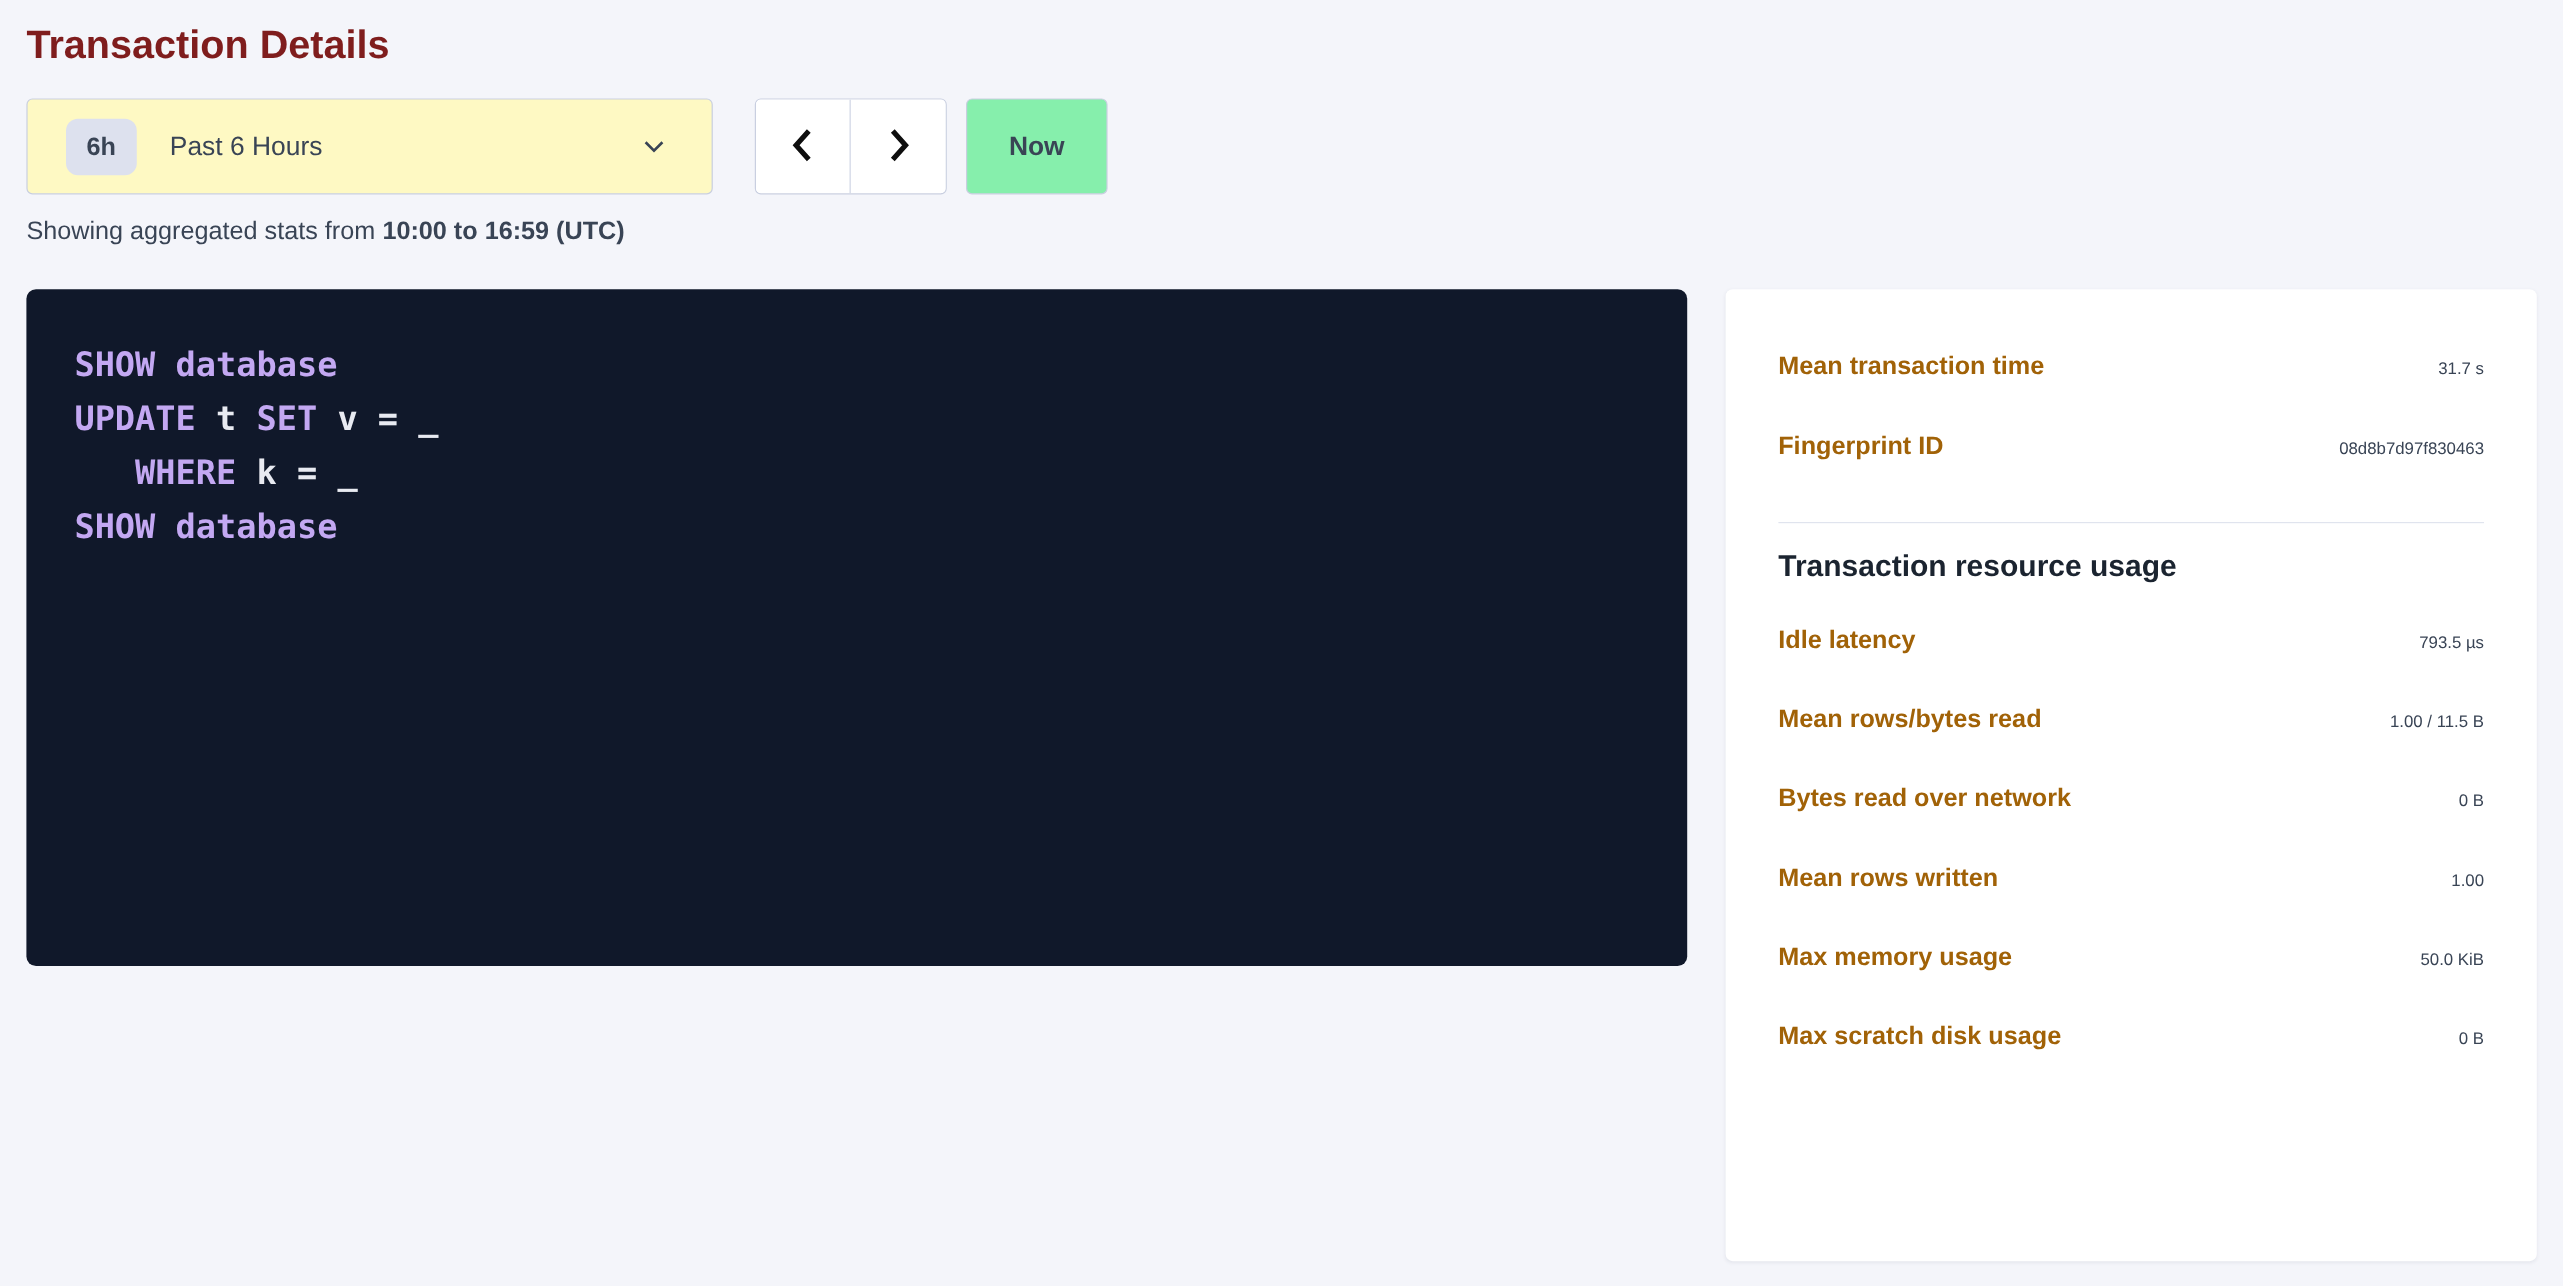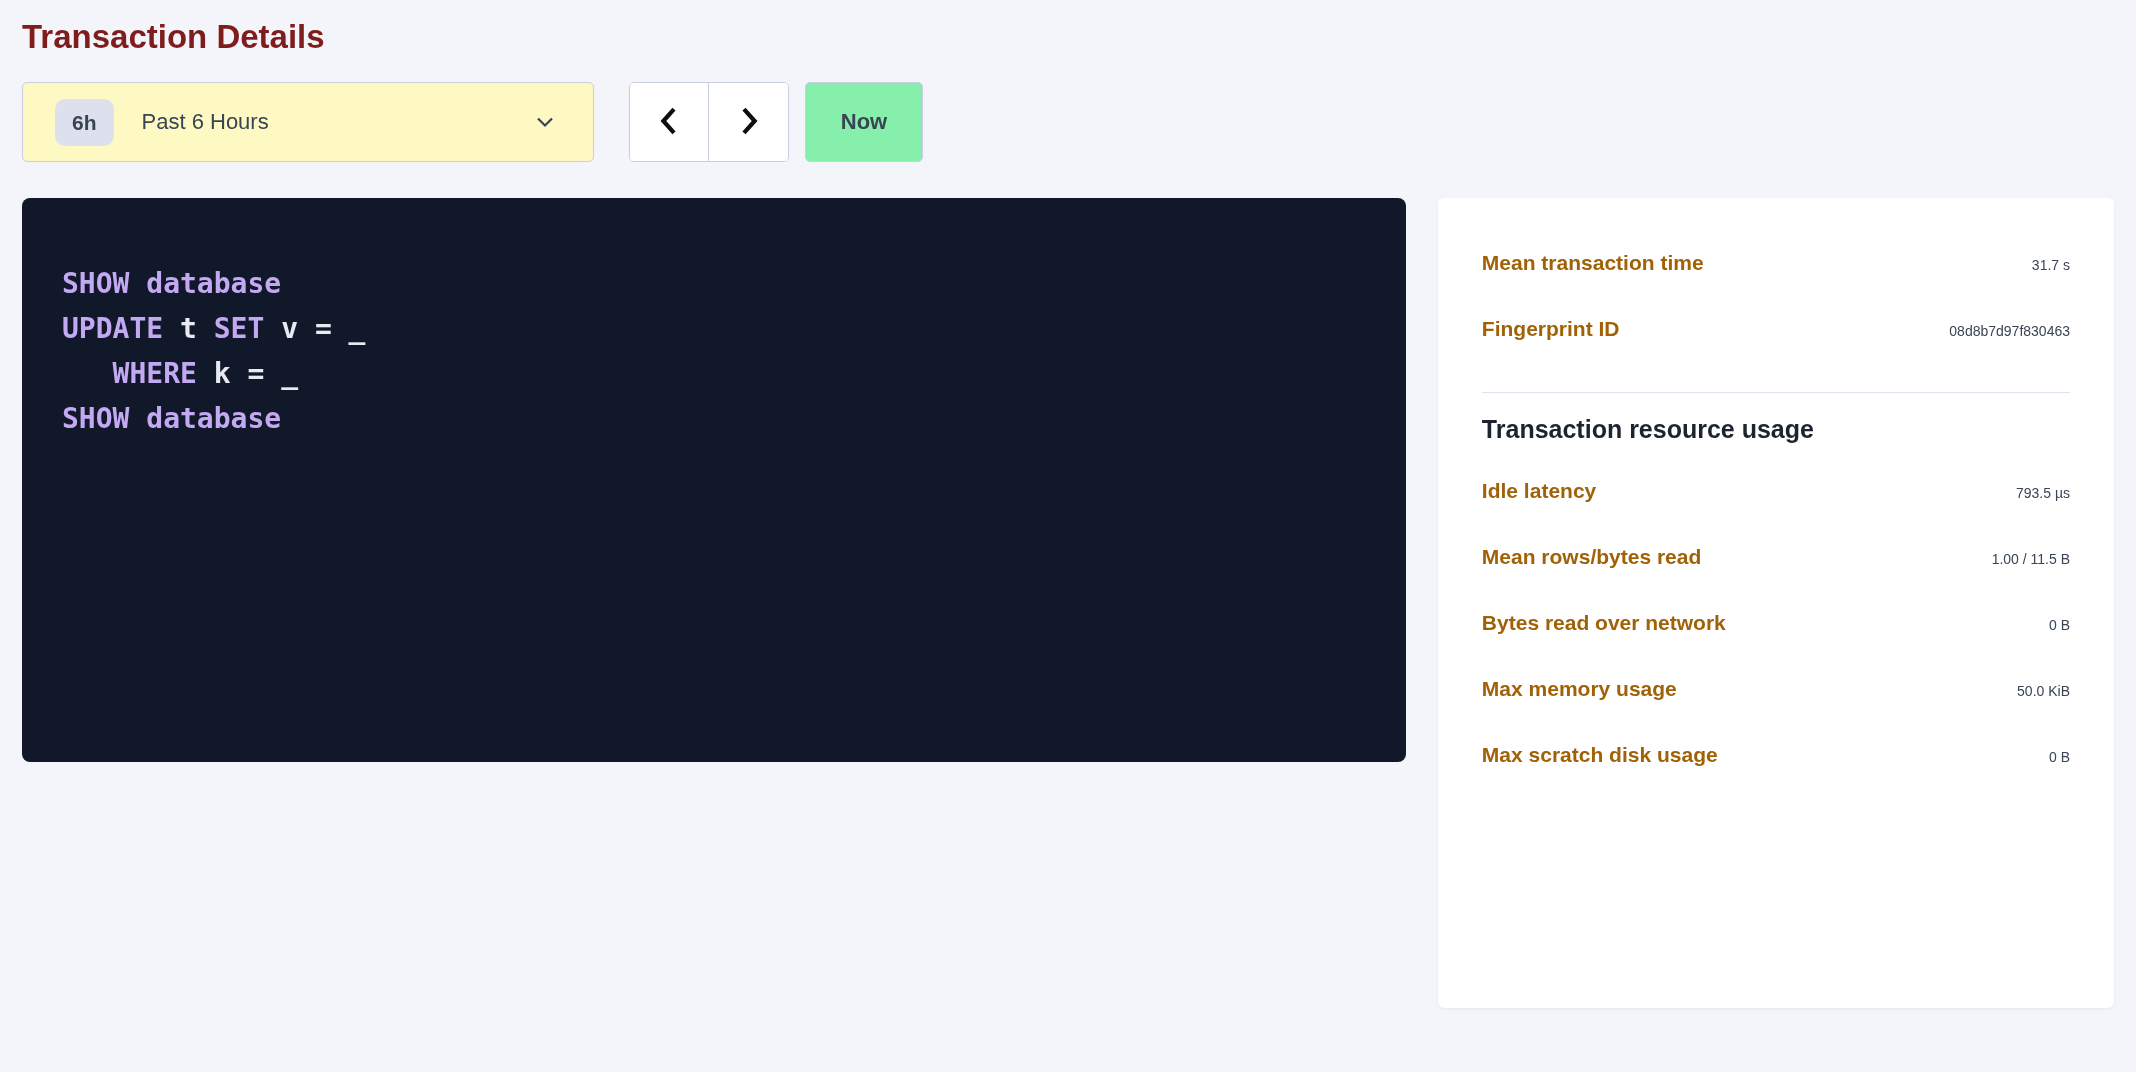--- a/index.html
+++ b/index.html
@@ -54,21 +54,21 @@
   }
 
   .summary { margin: 19px 0 0; font-size: 21px; color: #394455; }
   .summary strong { margin-left: 6px; font-weight: 700; }
 
   .main-row { display: flex; margin-top: 36px; gap: 32px; align-items: flex-start; }
 
   .sql-box {
     width: 1388px; height: 564px;
     background: #10182a; border-radius: 8px;
-    padding: 63px 40px;
+    padding: 40px 40px;
   }
   .sql-box pre {
     margin: 0;
     font-family: "DejaVu Sans Mono", monospace;
     font-size: 28px; line-height: 45px;
     font-weight: 700;
   }
 
   .details-card {
     width: 678px; min-height: 810px;
@@ -118,20 +118,23 @@
           <svg width="30" height="36" viewBox="0 0 24 28">
               <polyline points="8,4.5 16.5,14 8,23.5" fill="none" stroke="#0e0e0e" stroke-width="3.4"></polyline>
             </svg>
         </span>
       </button>
     </div>
 
     <button class="now-btn">Now</button>
   </div>
 
+  <p class="summary">
+    <span>Showing aggregated stats from</span><strong>10:00 to 16:59 (UTC)</strong>
+  </p>
 
   <div class="main-row">
 
     <div class="sql-box" style="background: rgb(16, 24, 42);">
       <pre id="sql-pre"><div><span style="color: rgb(195, 168, 242);">SHOW</span><span style="color: rgb(232, 234, 241);"> </span><span style="color: rgb(195, 168, 242);">database</span></div><div><span style="color: rgb(195, 168, 242);">UPDATE</span><span style="color: rgb(232, 234, 241);"> t </span><span style="color: rgb(195, 168, 242);">SET</span><span style="color: rgb(232, 234, 241);"> v = _</span></div><div><span style="color: rgb(232, 234, 241);">   </span><span style="color: rgb(195, 168, 242);">WHERE</span><span style="color: rgb(232, 234, 241);"> k = _</span></div><div><span style="color: rgb(195, 168, 242);">SHOW</span><span style="color: rgb(232, 234, 241);"> </span><span style="color: rgb(195, 168, 242);">database</span></div></pre>
     </div>
 
     <div class="details-card">
       <div id="summary-rows">
           <div class="stat-row">
@@ -152,20 +155,24 @@
           </div>
           <div class="stat-row">
             <span class="stat-label">Mean rows/bytes read</span>
             <span class="stat-value">1.00 / 11.5 B</span>
           </div>
           <div class="stat-row">
             <span class="stat-label">Bytes read over network</span>
             <span class="stat-value">0 B</span>
           </div>
           <div class="stat-row">
+            <span class="stat-label">Mean rows written</span>
+            <span class="stat-value">1.00</span>
+          </div>
+          <div class="stat-row">
             <span class="stat-label">Max memory usage</span>
             <span class="stat-value">50.0 KiB</span>
           </div>
           <div class="stat-row">
             <span class="stat-label">Max scratch disk usage</span>
             <span class="stat-value">0 B</span>
           </div>
         </div>
     </div>
 

